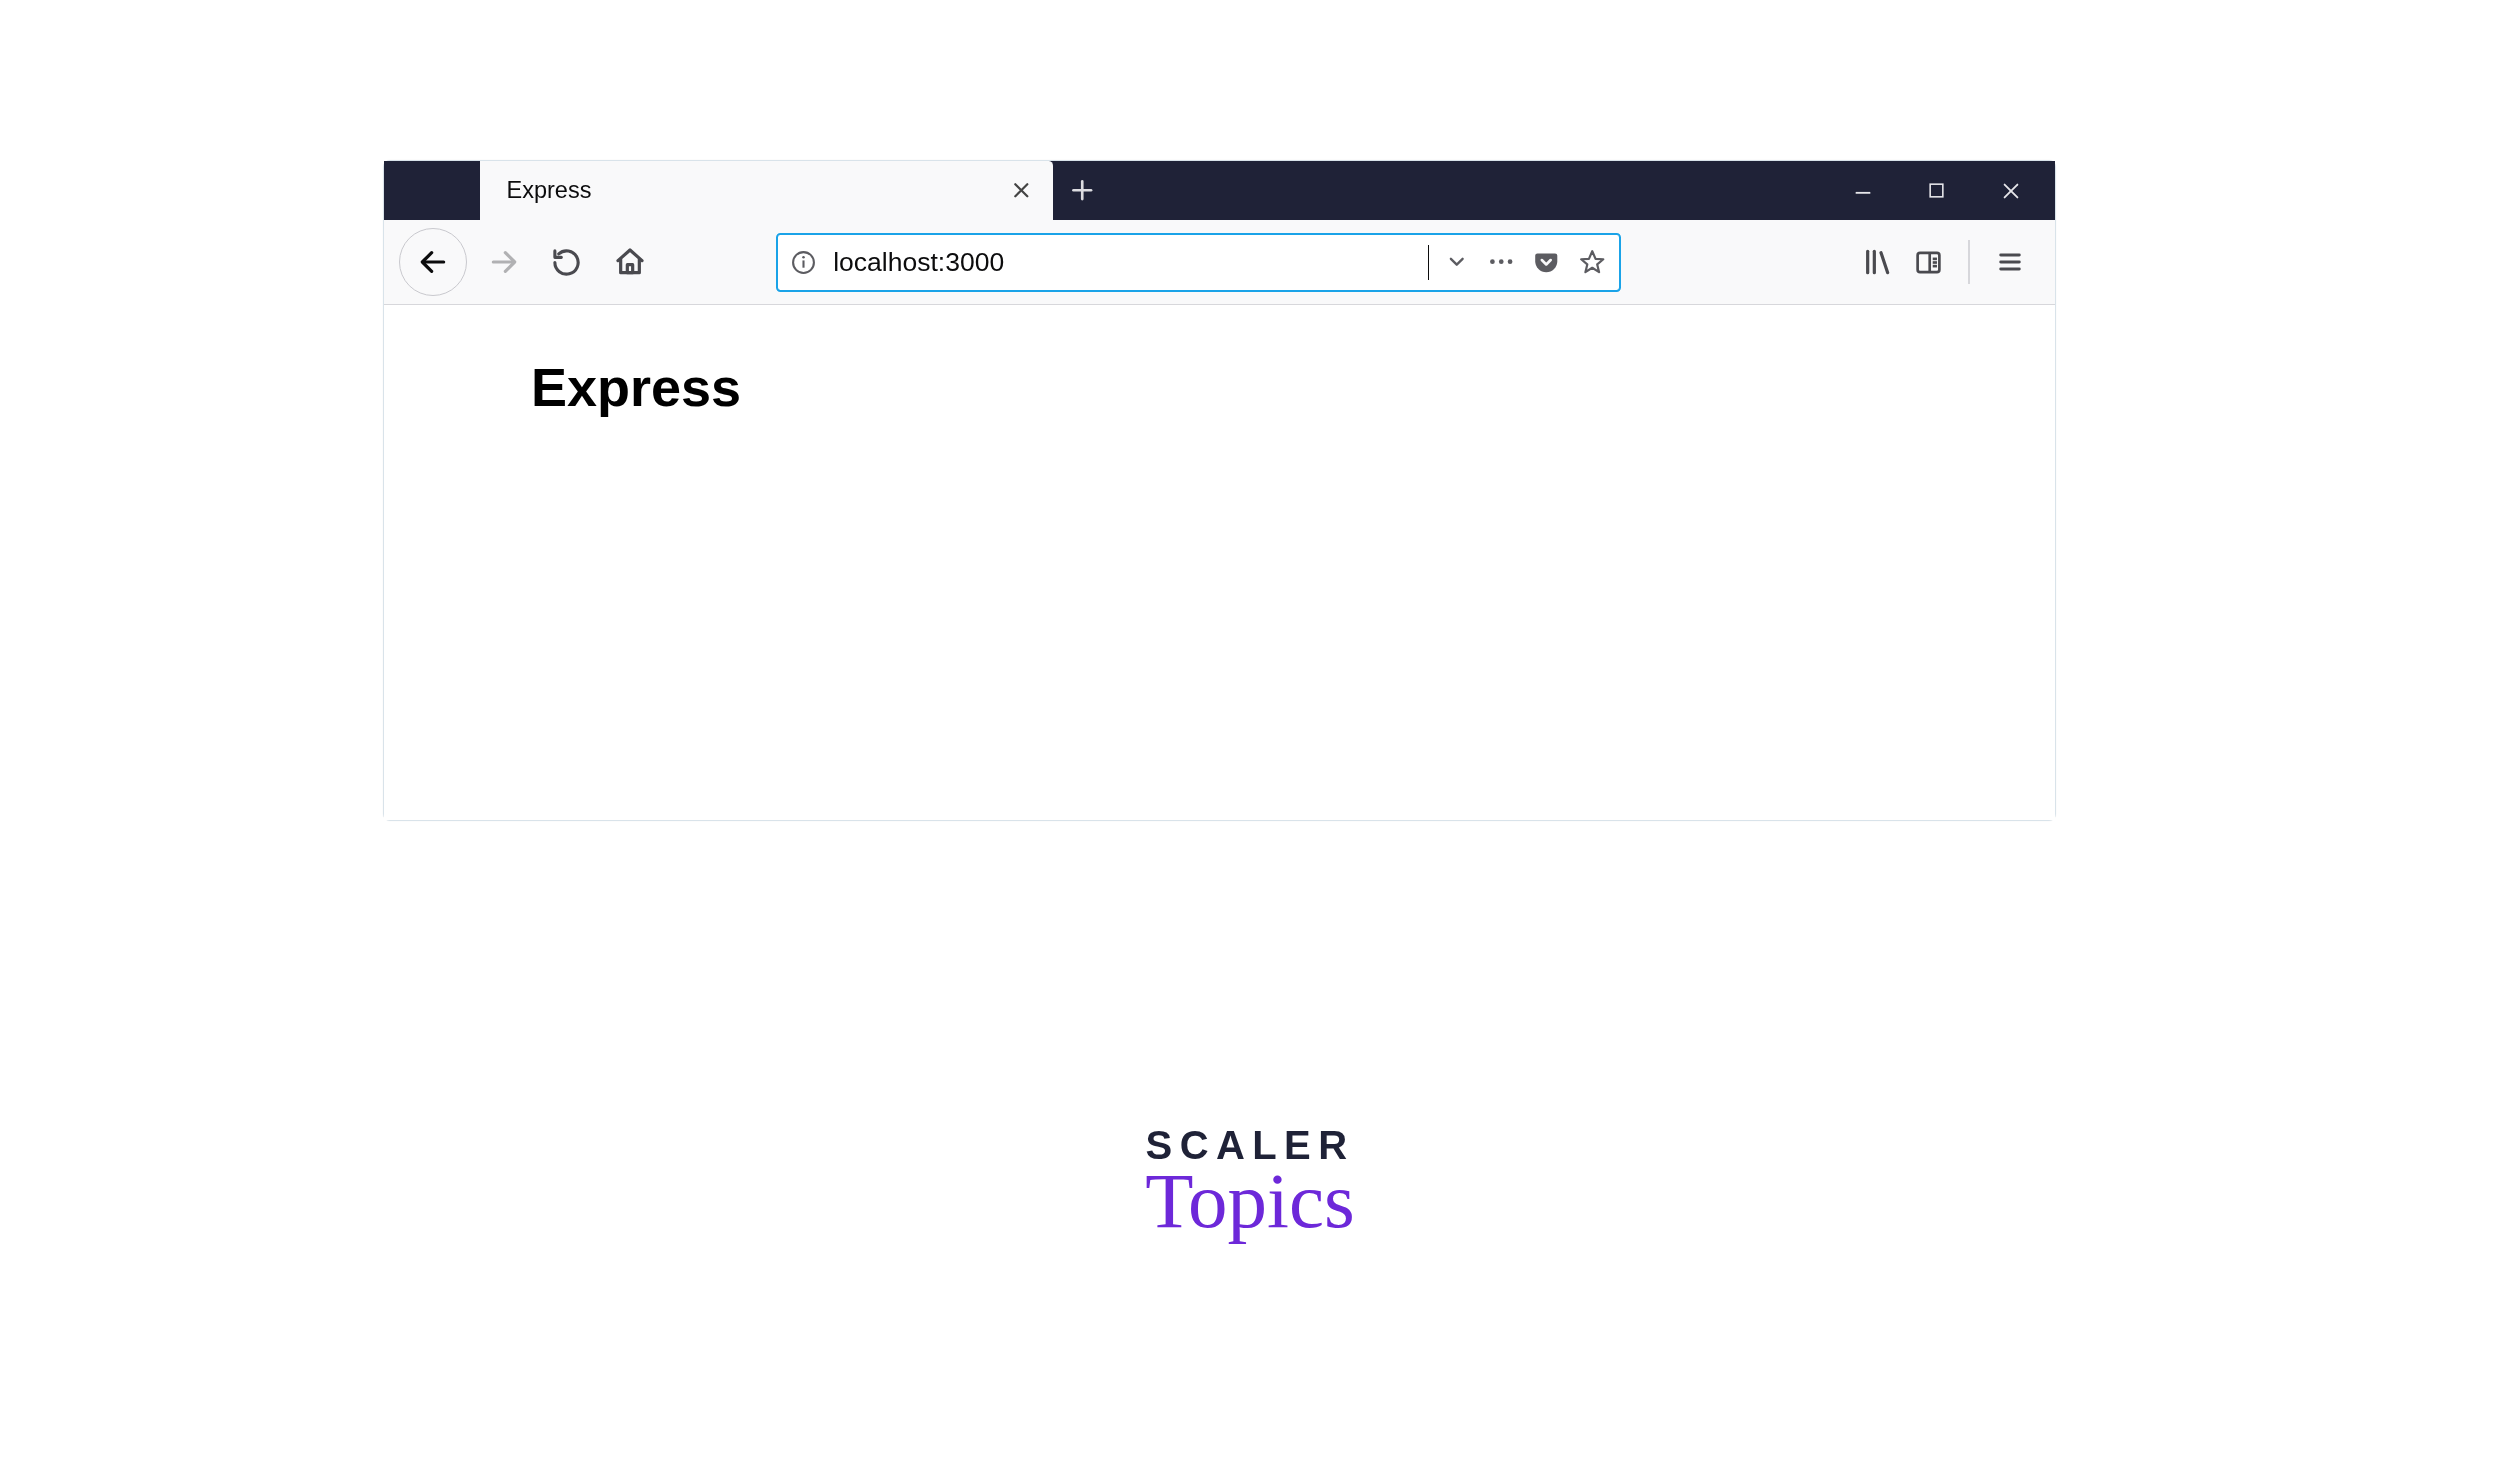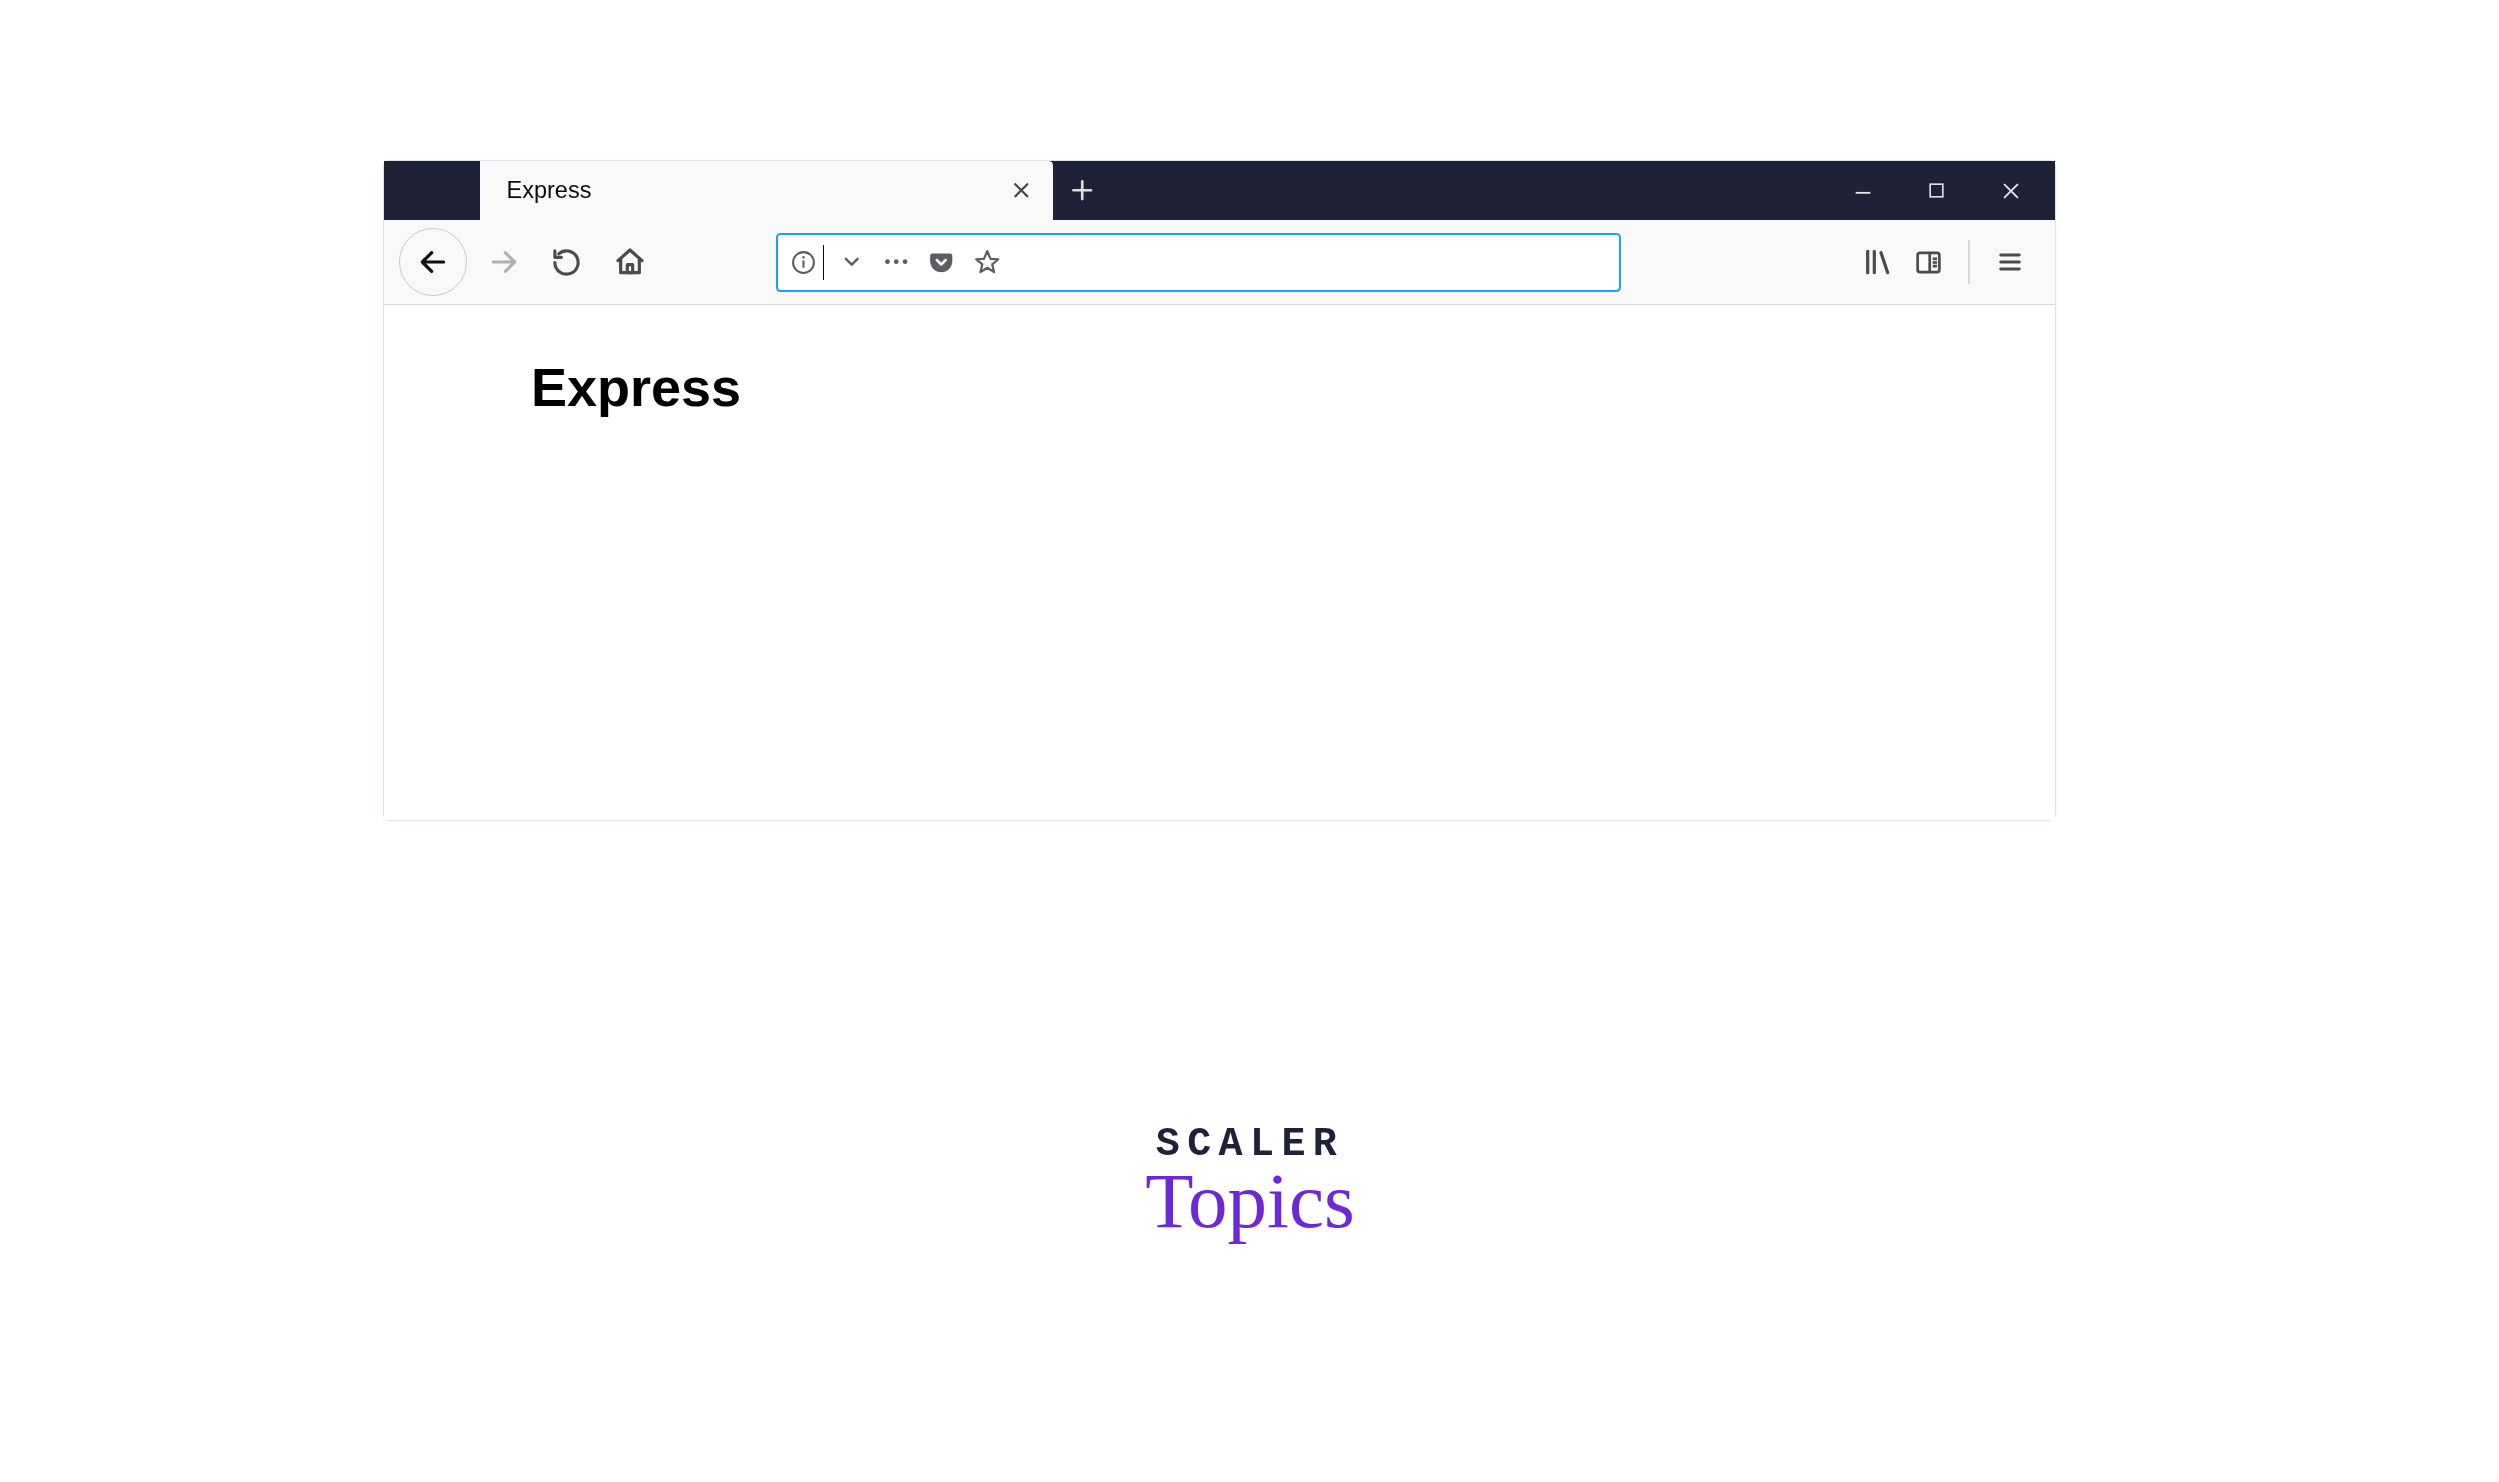--- a/index.html
+++ b/index.html
@@ -174,21 +174,21 @@
   
   .watermark {
     position: absolute;
     left: 50%;
     transform: translateX(-50%);
     top: 1125px;
     text-align:center;
     line-height:1;
   }
   .watermark .line1 {
-    font-family: Liberation Mono, monospace;
+    font-family: Liberation Sans, sans-serif;
     font-weight: 800;
     letter-spacing: 7.4px;
     font-size: 40px;
     color: #1f2237;
   }
   .watermark .line2 {
     font-family: "Brush Script MT", "Segoe Script", cursive;
     font-size: 79px;
     color: #6d28d9;
     margin-top: -4.4px;
@@ -273,20 +273,21 @@
       <div class="spacer"></div>
 
       <div class="url-bar">
         <span class="url-info">
           <svg width="25" height="25" viewBox="0 0 24 24" fill="none" stroke="currentColor" stroke-width="2">
               <circle cx="12" cy="12" r="10"></circle>
               <line x1="12" y1="10" x2="12" y2="17"></line>
               <circle cx="12" cy="7" r="1.2" fill="currentColor" stroke="none"></circle>
             </svg>
         </span>
+        <input class="url-text" value="localhost:3000" style="">
         <span class="url-caret"></span>
         <div class="url-right-icons">
           <span class="ic">
             <svg width="23.5" height="23.5" viewBox="0 0 24 24" fill="none" stroke="currentColor" stroke-width="2.4" stroke-linecap="round" stroke-linejoin="round">
                 <polyline points="6 9 12 15 18 9"></polyline>
               </svg>
           </span>
           <span class="ic">
             <svg width="26.5" height="7.4" viewBox="0 0 36 10">
                 <circle cx="6" cy="5" r="3.2" fill="currentColor"></circle>

